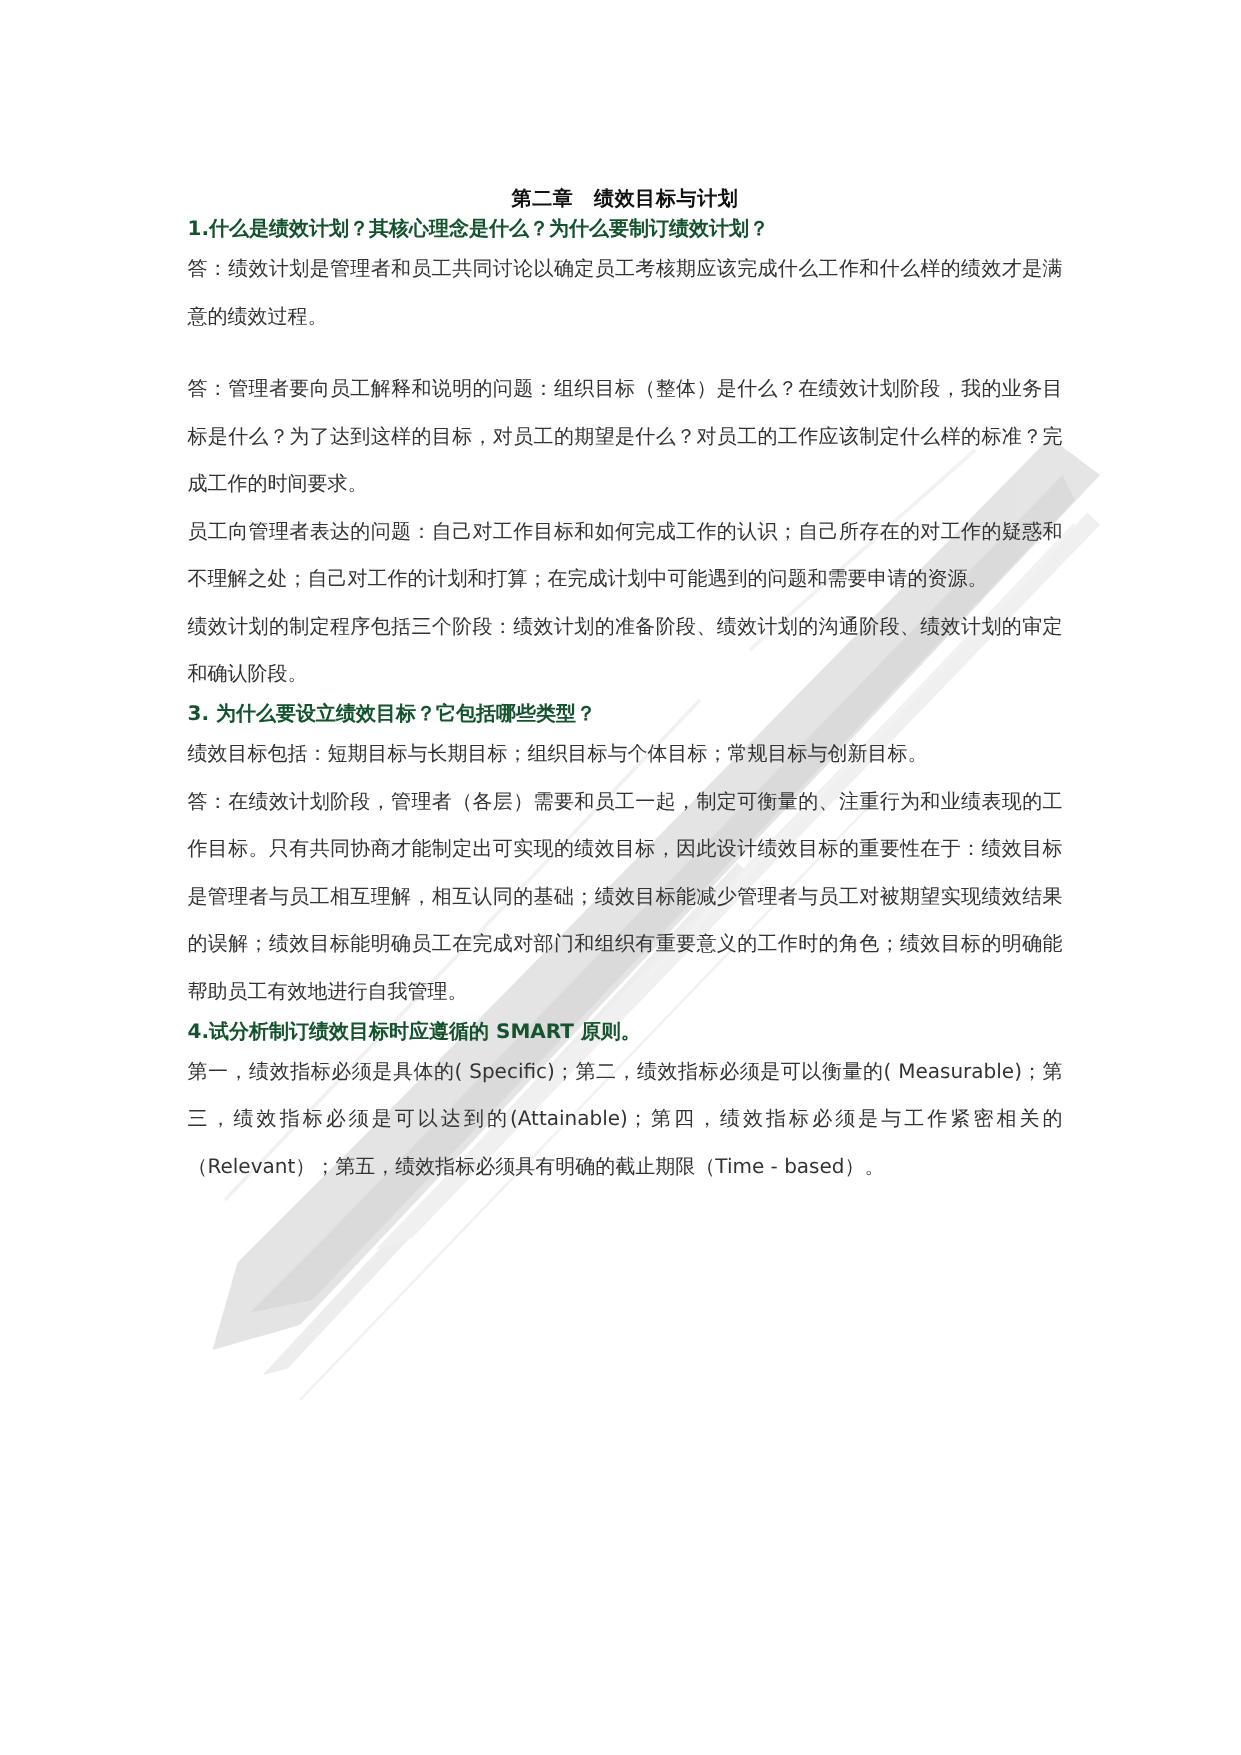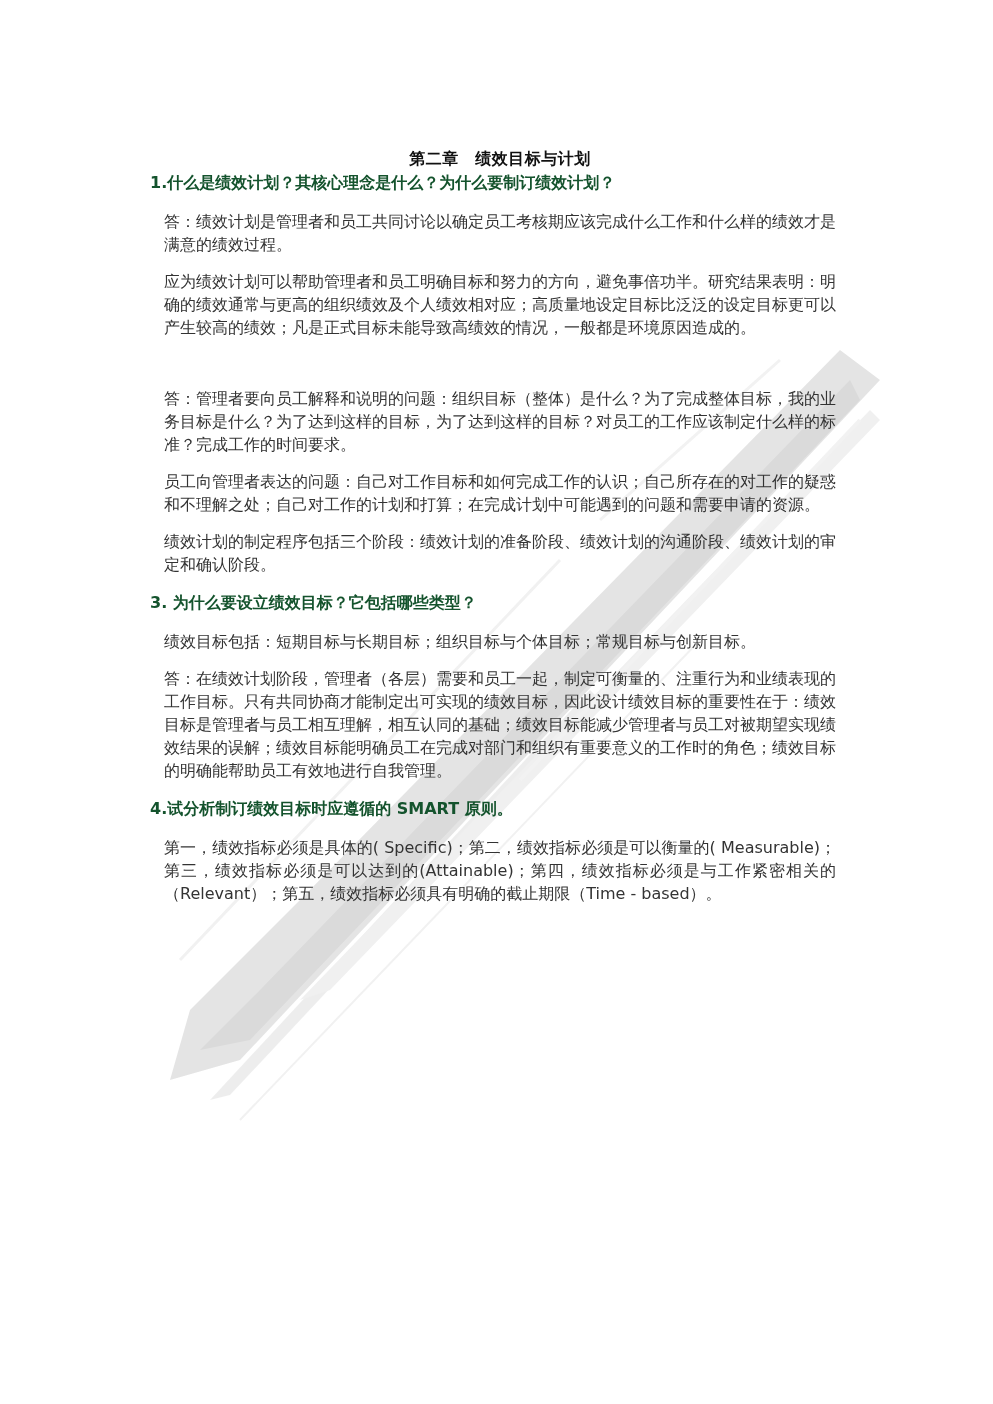--- a/index.html
+++ b/index.html
@@ -46,22 +46,22 @@
     }
     .q {
       font-weight: bold;
       font-size: 16px;
       line-height: 26px;
       color: #14532d;
       margin: 0;
     }
     .p {
       font-size: 16px;
-      line-height: 23px;
-      margin: 14px;
+      line-height: 38px;
+      margin: 0;
       color: #333;
       text-align: justify;
     }
     .gap {
       height: 20px;
     }
   </style>
 </head>
 <body>
 
@@ -79,27 +79,26 @@
       <line x1="600" y1="520" x2="780" y2="360" stroke="#e8e8e8" stroke-width="3"></line>
     </g>
   </svg>
 
   <div class="content">
     <div class="title">第二章　绩效目标与计划</div>
 
     <section>
       <p class="q">1.什么是绩效计划？其核心理念是什么？为什么要制订绩效计划？</p>
       <p class="p">答：绩效计划是管理者和员工共同讨论以确定员工考核期应该完成什么工作和什么样的绩效才是满意的绩效过程。</p>
-      <p class="p">应为绩效计划可以帮助管理者和员工明确目标和努力的方向，避免事倍功半。研究结果表明：明确的绩效通常与更高的组织绩效及个人绩效相对应；高质量地设定目标比泛泛的设定目标更可以产生较高的绩效；凡是正式目标未能导致高绩效的情况，一般都是环境原因造成的。</p>
     </section>
 
     <div class="gap"></div>
 
     <section>
-      <p class="p">答：管理者要向员工解释和说明的问题：组织目标（整体）是什么？为了完成整体目标，我的业务目标是什么？为了达到这样的目标，为了达到这样的目标？对员工的工作应该制定什么样的标准？完成工作的时间要求。</p>
+      <p class="p">答：管理者要向员工解释和说明的问题：组织目标（整体）是什么？在绩效计划阶段，我的业务目标是什么？为了达到这样的目标，对员工的期望是什么？对员工的工作应该制定什么样的标准？完成工作的时间要求。</p>
       <p class="p">员工向管理者表达的问题：自己对工作目标和如何完成工作的认识；自己所存在的对工作的疑惑和不理解之处；自己对工作的计划和打算；在完成计划中可能遇到的问题和需要申请的资源。</p>
       <p class="p">绩效计划的制定程序包括三个阶段：绩效计划的准备阶段、绩效计划的沟通阶段、绩效计划的审定和确认阶段。</p>
     </section>
 
     <section>
       <p class="q">3.  为什么要设立绩效目标？它包括哪些类型？</p>
       <p class="p">绩效目标包括：短期目标与长期目标；组织目标与个体目标；常规目标与创新目标。</p>
       <p class="p">答：在绩效计划阶段，管理者（各层）需要和员工一起，制定可衡量的、注重行为和业绩表现的工作目标。只有共同协商才能制定出可实现的绩效目标，因此设计绩效目标的重要性在于：绩效目标是管理者与员工相互理解，相互认同的基础；绩效目标能减少管理者与员工对被期望实现绩效结果的误解；绩效目标能明确员工在完成对部门和组织有重要意义的工作时的角色；绩效目标的明确能帮助员工有效地进行自我管理。</p>
     </section>
 

